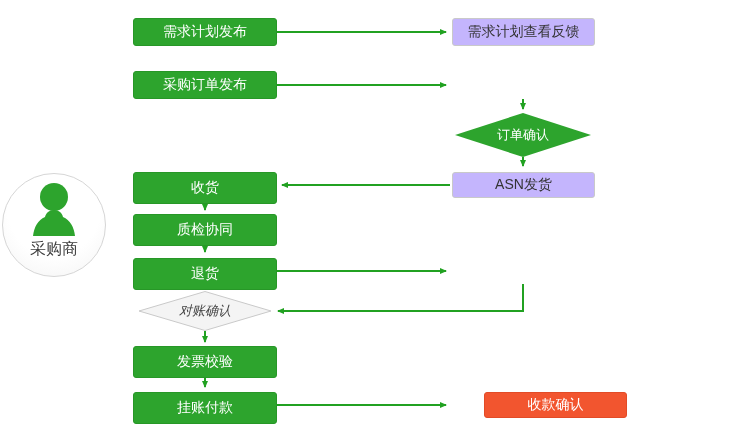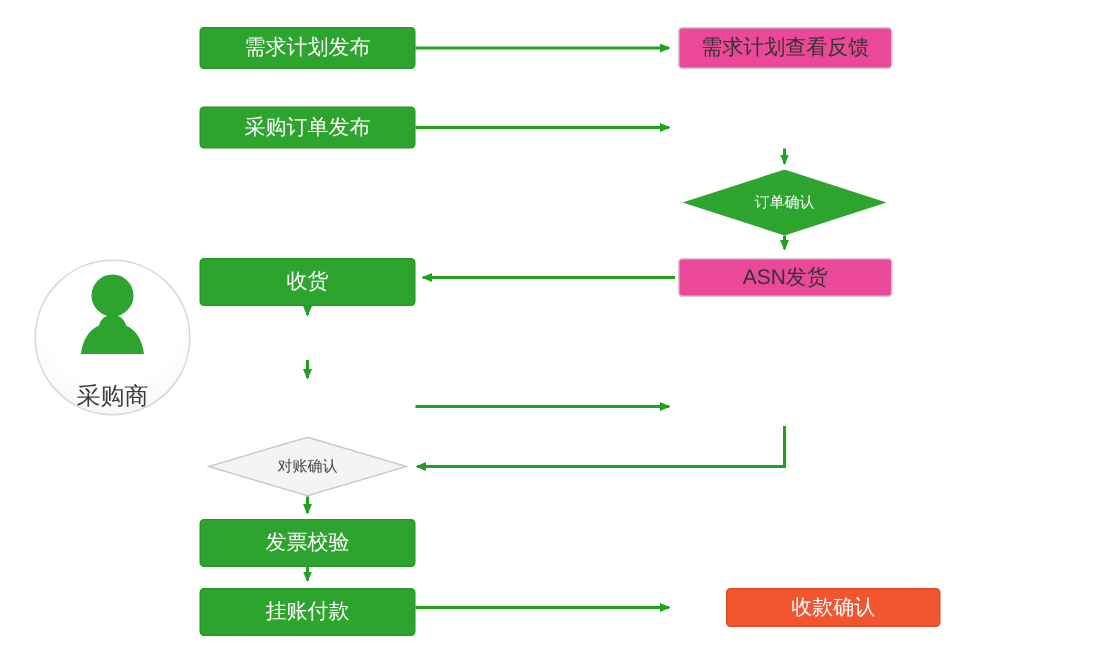--- a/index.html
+++ b/index.html
@@ -19,21 +19,21 @@
     background:#2DA42D;border:1px solid #279727;border-radius:3px;
     color:#ffffff;font-size:14px;
     display:flex;align-items:center;justify-content:center;
     box-sizing:border-box;
   }
   .gbox.tall{height:28px;}
 
   
   .wbox{
     position:absolute;left:452px;width:143px;height:26px;
-    background:#ec4899;border:1px solid #C9C9C9;border-radius:3px;
+    background:#c4b5fd;border:1px solid #C9C9C9;border-radius:3px;
     color:#333333;font-size:14px;
     display:flex;align-items:center;justify-content:center;
     box-sizing:border-box;
   }
   .wbox.tall{height:28px;}
 
   
   .rbox{
     position:absolute;left:452px;width:143px;height:26px;
     background:#F2552F;border:1px solid #E24B27;border-radius:3px;
@@ -42,36 +42,36 @@
     box-sizing:border-box;
     margin-left:32px;
   }
 
   
   .diamond{
     position:absolute;
     display:flex;align-items:center;justify-content:center;
   }
   .diamond svg{position:absolute;left:0;top:0;}
-  .diamond .dlabel{position:relative;font-size:10px;}
+  .diamond .dlabel{position:relative;font-size:13px;}
   .diamond.green .dlabel{color:#ffffff;}
-  .diamond.gray .dlabel{color:#444444;}
+  .diamond.gray .dlabel{color:#444444;font-style:italic;}
 
   
   .actor{
     position:absolute;top:173px;width:104px;height:104px;
     border-radius:50%;
     background:radial-gradient(circle at 50% 35%, #ffffff 55%, #f3f3f3 100%);
     border:1px solid #D6D6D6;
     box-sizing:border-box;
     display:flex;flex-direction:column;align-items:center;
   }
   .actor .aicon{margin-top:7px;height:62px;display:flex;align-items:center;justify-content:center;}
   .actor .alabel{font-size:16px;color:#3d3d3d;line-height:1;margin-top:-2px;}
-  .actor.buyer{left:23px;gap:16px;}
+  .actor.buyer{left:2px;}
   .actor.supplier{left:620px;}
 </style>
 </head>
 <body>
 
 <div class="canvas">
 
   <svg class="connectors" width="731" height="436" viewBox="0 0 731 436">
     <defs>
       <marker id="arr" markerWidth="8" markerHeight="7" refX="6" refY="3" orient="auto" markerUnits="userSpaceOnUse">
@@ -90,20 +90,22 @@
       <polyline points="523,284 523,311 278,311" marker-end="url(#arr)"></polyline>
       <line x1="205" y1="331" x2="205" y2="342" marker-end="url(#arr)"></line>
       <line x1="205" y1="372" x2="205" y2="387" marker-end="url(#arr)"></line>
       <line x1="277" y1="405" x2="446" y2="405" marker-end="url(#arr)"></line>
     </g>
   </svg>
 
   <div class="gbox tall" style="top:18px">需求计划发布</div>
   <div class="gbox tall" style="top:71px">采购订单发布</div>
   <div class="gbox" style="top:172px">收货</div>
+  <div class="gbox" style="top:214px">质检协同</div>
+  <div class="gbox" style="top:258px">退货</div>
   <div class="gbox" style="top:346px">发票校验</div>
   <div class="gbox" style="top:392px">挂账付款</div>
 
   <div class="wbox tall" style="top:18px">需求计划查看反馈</div>
   <div class="wbox" style="top:172px">ASN发货</div>
 
   <div class="rbox" style="top:392px">收款确认</div>
 
   <div class="diamond green" style="left:455px;top:113px;width:136px;height:44px">
     <svg width="136" height="44" viewBox="0 0 136 44">

